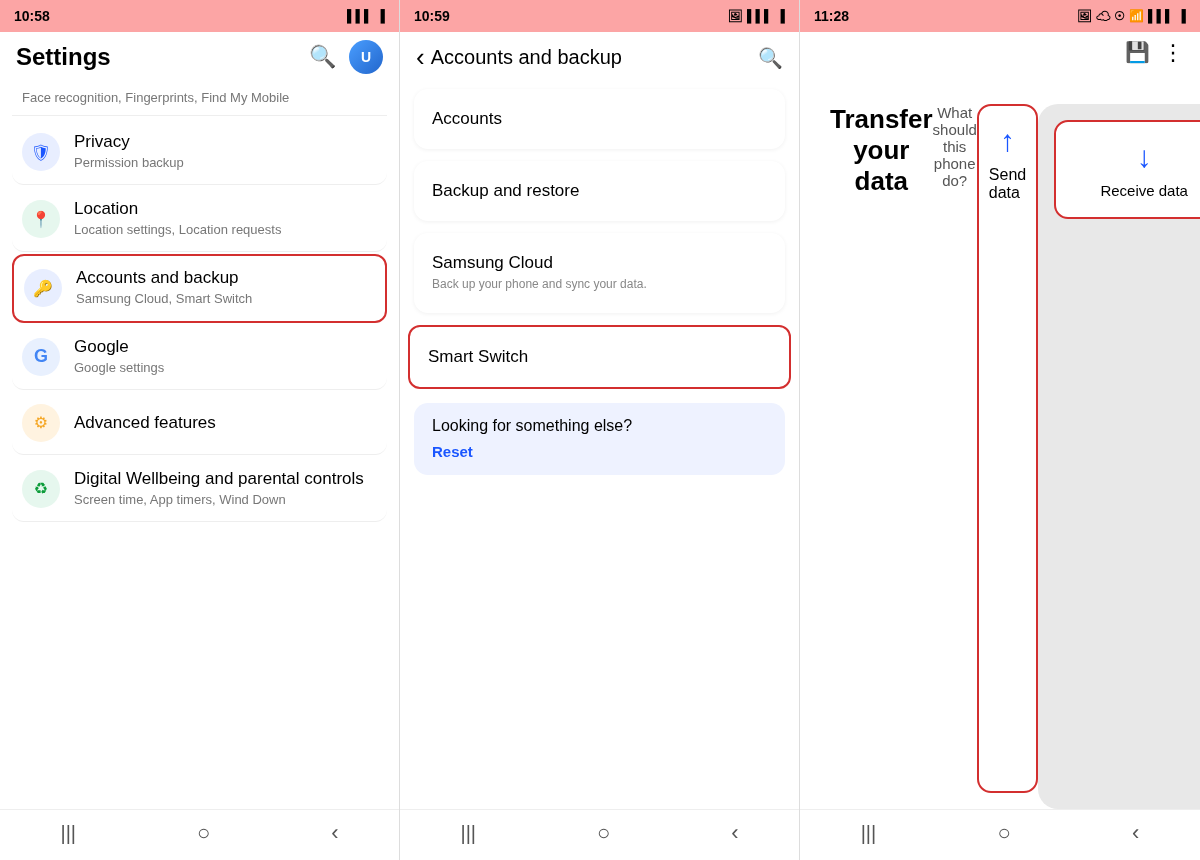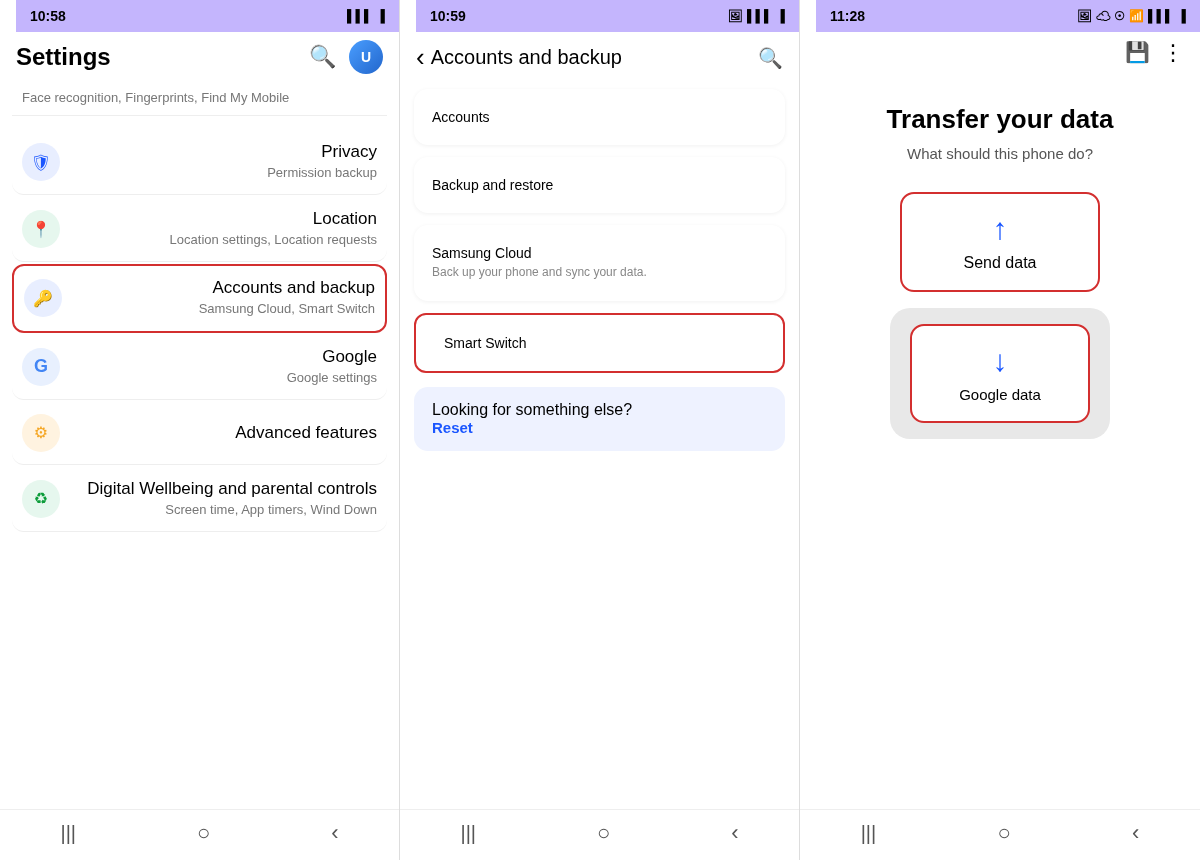--- a/index.html
+++ b/index.html
@@ -23,25 +23,24 @@
     .panel-1 { width: 400px; }
     .panel-2 { width: 400px; }
     .panel-3 { width: 400px; border-right: none; background: #fff; }
 
     
     .status-bar {
       display: flex;
       justify-content: space-between;
       align-items: center;
       padding: 0 14px;
-      background: #c4b5fd;
+      background: #fca5a5;
       font-size: 13px;
       font-weight: 600;
       min-height: 32px;
-      margin-left: 16px;
     }
     .status-bar .time { font-size: 14px; font-weight: 700; }
     .status-icons { display: flex; align-items: center; gap: 4px; font-size: 12px; }
 
     
     .header {
       display: flex;
       align-items: center;
       justify-content: space-between;
       padding: 8px 16px 10px;
@@ -82,31 +81,31 @@
       height: 38px;
       border-radius: 50%;
       display: flex;
       align-items: center;
       justify-content: center;
       margin-right: 14px;
       flex-shrink: 0;
       font-size: 18px;
     }
 
-    .item-text { flex: 1; text-align: right; }
+    .item-text { flex: 1; }
     .item-title { font-size: 17px; color: #000; font-weight: 400; }
     .item-subtitle { font-size: 13px; color: #777; margin-top: 2px; line-height: 1.4; }
 
     
     .partial-item {
       padding: 6px 10px 10px;
       border-bottom: 1px solid #eee;
       font-size: 13px;
       color: #777;
-      margin-bottom: 14px;
+      margin-bottom: 4px;
     }
 
     
     .nav-bar {
       display: flex;
       justify-content: space-around;
       align-items: center;
       padding: 10px 0 14px;
       border-top: 1px solid #eee;
       background: #fff;
@@ -139,53 +138,51 @@
       margin: 6px 14px;
       padding: 4px 0;
       box-shadow: 0 1px 4px rgba(0,0,0,0.06);
     }
     .menu-card-item {
       padding: 16px 18px;
       cursor: pointer;
       border-bottom: 1px solid #f0f0f0;
     }
     .menu-card-item:last-child { border-bottom: none; }
-    .menu-card-item .item-title { font-size: 14px; font-weight: 400; }
+    .menu-card-item .item-title { font-size: 17px; font-weight: 400; }
     .menu-card-item .item-subtitle { font-size: 12px; color: #888; margin-top: 3px; }
 
     .highlight-wrapper {
       border: 2.5px solid #d32f2f;
       border-radius: 12px;
-      margin: 6px 14px;
-      background: #fff;
-      padding-left: 10px;
+      margin: 6px 8px;
+      background: #fff;
     }
 
     
     .looking-section {
       margin: 8px 14px;
       background: #eef2ff;
       border-radius: 14px;
       padding: 14px 18px;
     }
-    .looking-title { font-size: 16px; color: #000; font-weight: 400; margin-bottom: 0; }
+    .looking-title { font-size: 16px; color: #000; font-weight: 400; margin-bottom: 8px; }
     .reset-link { font-size: 15px; color: #1a56ff; font-weight: 600; cursor: pointer; }
 
     
     .panel-3-header {
       display: flex;
       justify-content: flex-end;
       padding: 8px 16px;
       gap: 12px;
     }
     .panel-3-content {
       flex: 1;
       display: flex;
-      flex-direction: column;
-      align-items: center;
+      flex-direction: row;
       padding: 30px 30px 0;
     }
     .transfer-title {
       font-size: 26px;
       font-weight: 600;
       color: #000;
       margin-bottom: 10px;
       text-align: center;
     }
     .transfer-subtitle {
@@ -419,21 +416,21 @@
     <div class="transfer-subtitle">What should this phone do?</div>
 
     <div class="send-data-btn">
       <div class="send-arrow">↑</div>
       <div class="send-label">Send data</div>
     </div>
 
     <div class="receive-section">
       <div class="receive-data-btn">
         <div class="receive-arrow">↓</div>
-        <div class="receive-label">Google data</div>
+        <div class="receive-label">Receive data</div>
       </div>
     </div>
   </div>
 
   <div class="nav-bar" style="margin-top:auto;">
     <span class="nav-icon">|||</span>
     <span class="nav-icon" style="font-size:22px;">○</span>
     <span class="nav-icon" style="font-size:22px;">‹</span>
   </div>
 </div>

